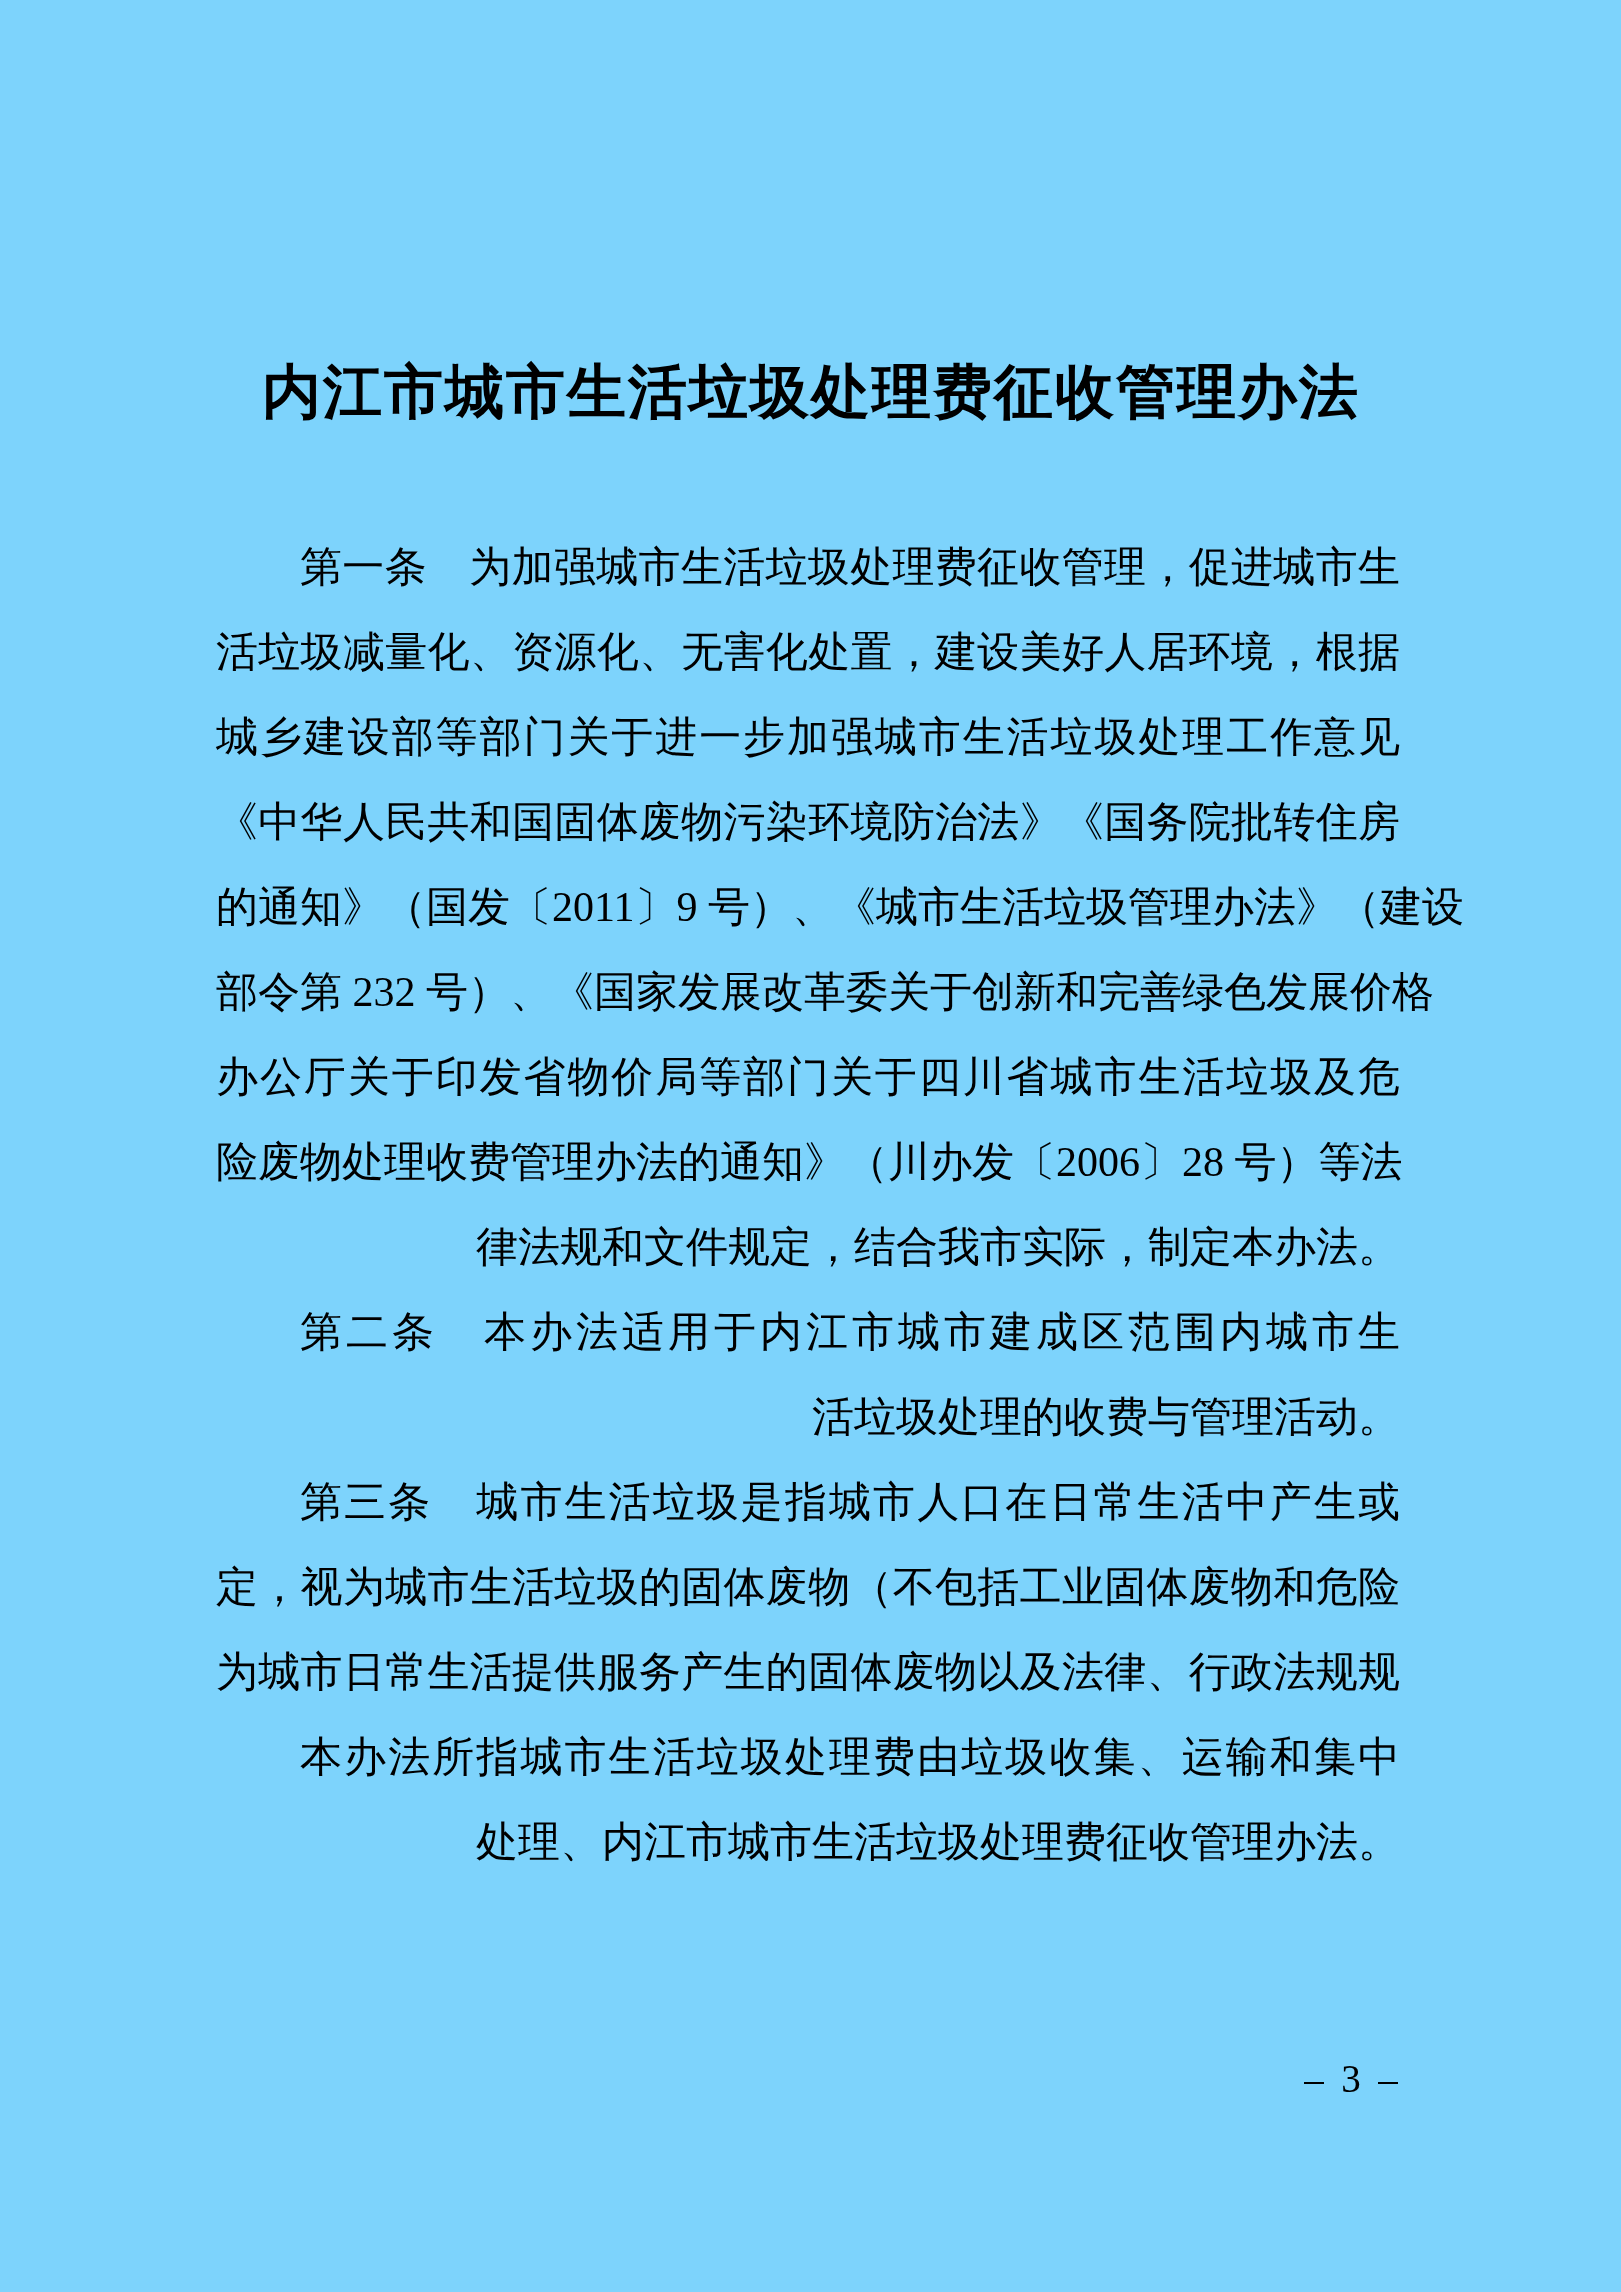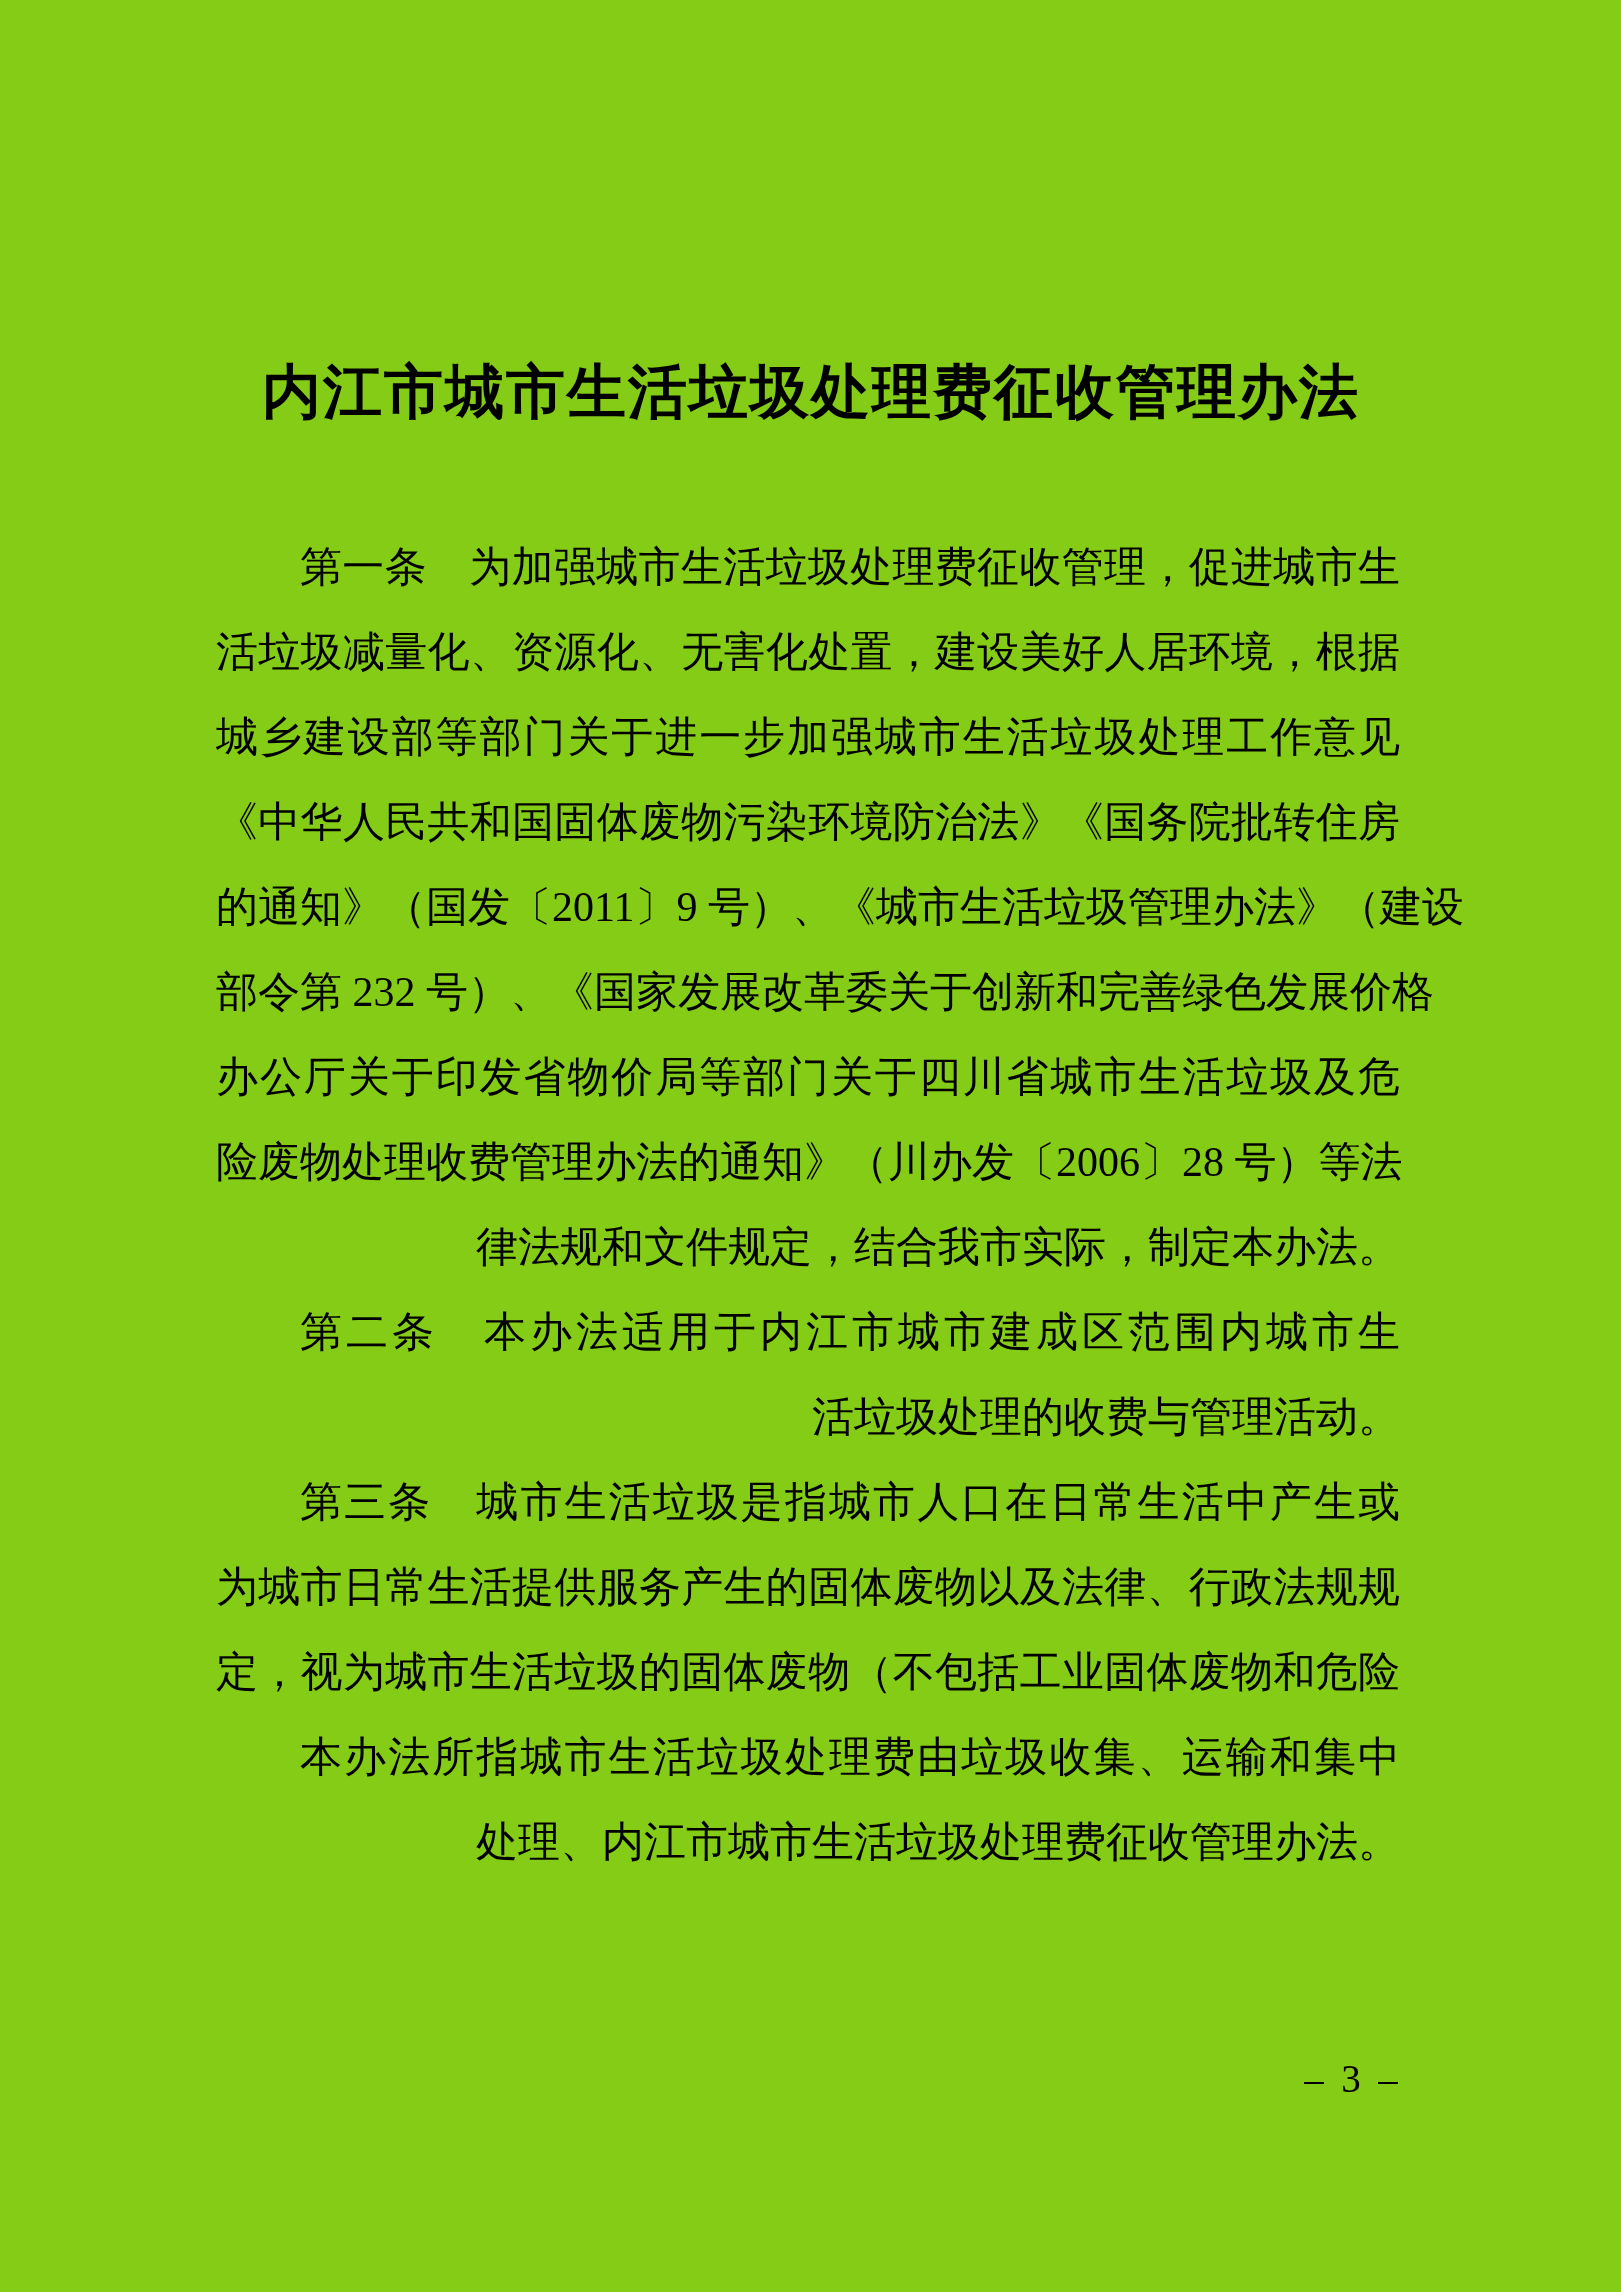--- a/index.html
+++ b/index.html
@@ -4,21 +4,21 @@
 <style>
   html, body {
     margin: 0;
     padding: 0;
     background: #ffffff;
   }
   .page {
     position: relative;
     width: 1621px;
     height: 2293px;
-    background: #84cc16;
+    background: #7dd3fc;
     color: #000000;
     overflow: hidden;
   }
   .title {
     position: absolute;
     top: 363px;
     left: 218px;
     width: 1186px;
     margin: 0;
     text-align: center;
@@ -79,21 +79,21 @@
     <div class="line full">城乡建设部等部门关于进一步加强城市生活垃圾处理工作意见</div>
     <div class="line full">《中华人民共和国固体废物污染环境防治法》《国务院批转住房</div>
     <div class="line full">的通知》（国发〔2011〕9 号）、《城市生活垃圾管理办法》（建设</div>
     <div class="line full">部令第 232 号）、《国家发展改革委关于创新和完善绿色发展价格</div>
     <div class="line full">办公厅关于印发省物价局等部门关于四川省城市生活垃圾及危</div>
     <div class="line full">险废物处理收费管理办法的通知》（川办发〔2006〕28 号）等法</div>
     <div class="line">律法规和文件规定，结合我市实际，制定本办法。</div>
     <div class="line full indent">第二条　本办法适用于内江市城市建成区范围内城市生</div>
     <div class="line">活垃圾处理的收费与管理活动。</div>
     <div class="line full indent">第三条　城市生活垃圾是指城市人口在日常生活中产生或</div>
+    <div class="line full">定，视为城市生活垃圾的固体废物（不包括工业固体废物和危险</div>
     <div class="line full">为城市日常生活提供服务产生的固体废物以及法律、行政法规规</div>
-    <div class="line full">定，视为城市生活垃圾的固体废物（不包括工业固体废物和危险</div>
     <div class="line full indent">本办法所指城市生活垃圾处理费由垃圾收集、运输和集中</div>
     <div class="line">处理、内江市城市生活垃圾处理费征收管理办法。</div>
   </div>
 
   <div class="page-number">– 3 –</div>
 </div>
 
 
 </body></html>

